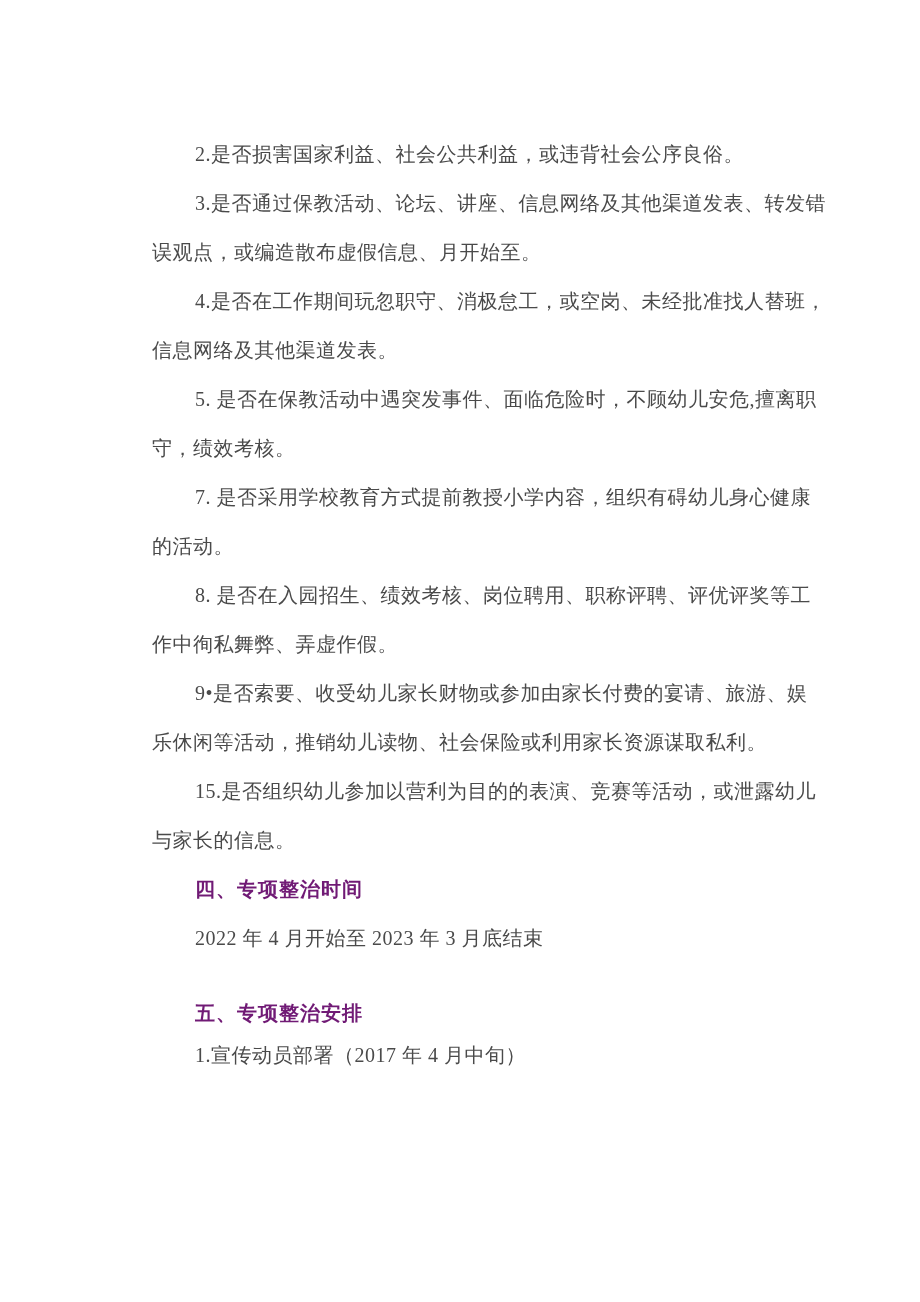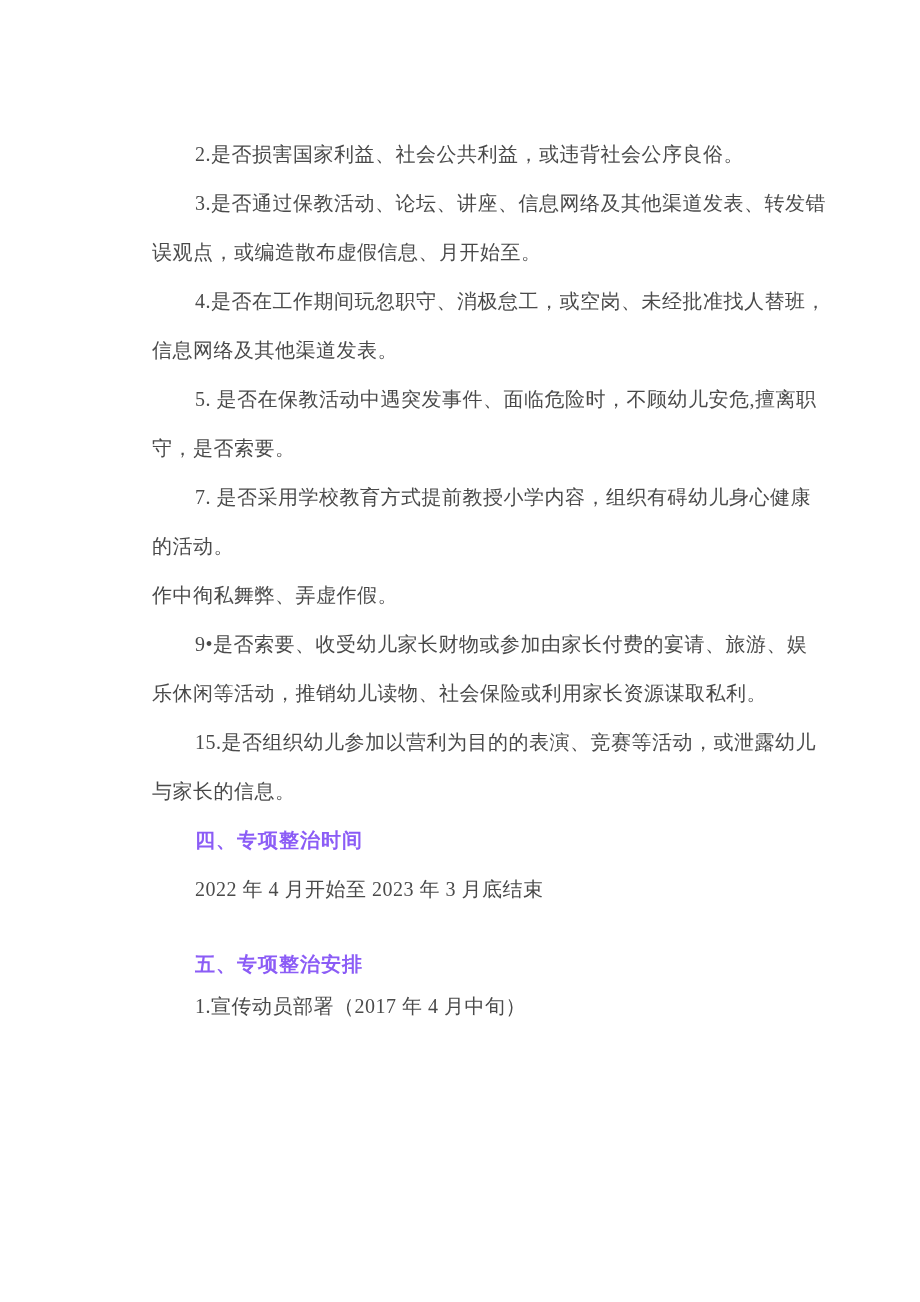--- a/index.html
+++ b/index.html
@@ -36,21 +36,21 @@
     line-height: 49px;
     white-space: nowrap;
     letter-spacing: 0.5px;
   }
   .line.first {
     padding-left: 43px;
   }
   .block-heading .line {
     font-family: "Liberation Sans", "DejaVu Sans", sans-serif;
     font-weight: 700;
-    color: #8b5cf6;
+    color: #701a75;
     letter-spacing: 1px;
   }
   .block-gap {
     margin-top: 26px;
   }
   .block-tight .line {
     height: 34px;
     line-height: 34px;
   }
 </style>
@@ -65,27 +65,28 @@
       <div class="block block-body">
         <div class="line first">3.是否通过保教活动、论坛、讲座、信息网络及其他渠道发表、转发错</div>
         <div class="line">误观点，或编造散布虚假信息、月开始至。</div>
       </div>
       <div class="block block-body">
         <div class="line first">4.是否在工作期间玩忽职守、消极怠工，或空岗、未经批准找人替班，</div>
         <div class="line">信息网络及其他渠道发表。</div>
       </div>
       <div class="block block-body">
         <div class="line first">5. 是否在保教活动中遇突发事件、面临危险时，不顾幼儿安危,擅离职</div>
-        <div class="line">守，是否索要。</div>
+        <div class="line">守，绩效考核。</div>
       </div>
       <div class="block block-body">
         <div class="line first">7. 是否采用学校教育方式提前教授小学内容，组织有碍幼儿身心健康</div>
         <div class="line">的活动。</div>
       </div>
       <div class="block block-body">
+        <div class="line first">8. 是否在入园招生、绩效考核、岗位聘用、职称评聘、评优评奖等工</div>
         <div class="line">作中徇私舞弊、弄虚作假。</div>
       </div>
       <div class="block block-body">
         <div class="line first">9•是否索要、收受幼儿家长财物或参加由家长付费的宴请、旅游、娱</div>
         <div class="line">乐休闲等活动，推销幼儿读物、社会保险或利用家长资源谋取私利。</div>
       </div>
       <div class="block block-body">
         <div class="line first">15.是否组织幼儿参加以营利为目的的表演、竞赛等活动，或泄露幼儿</div>
         <div class="line">与家长的信息。</div>
       </div>

